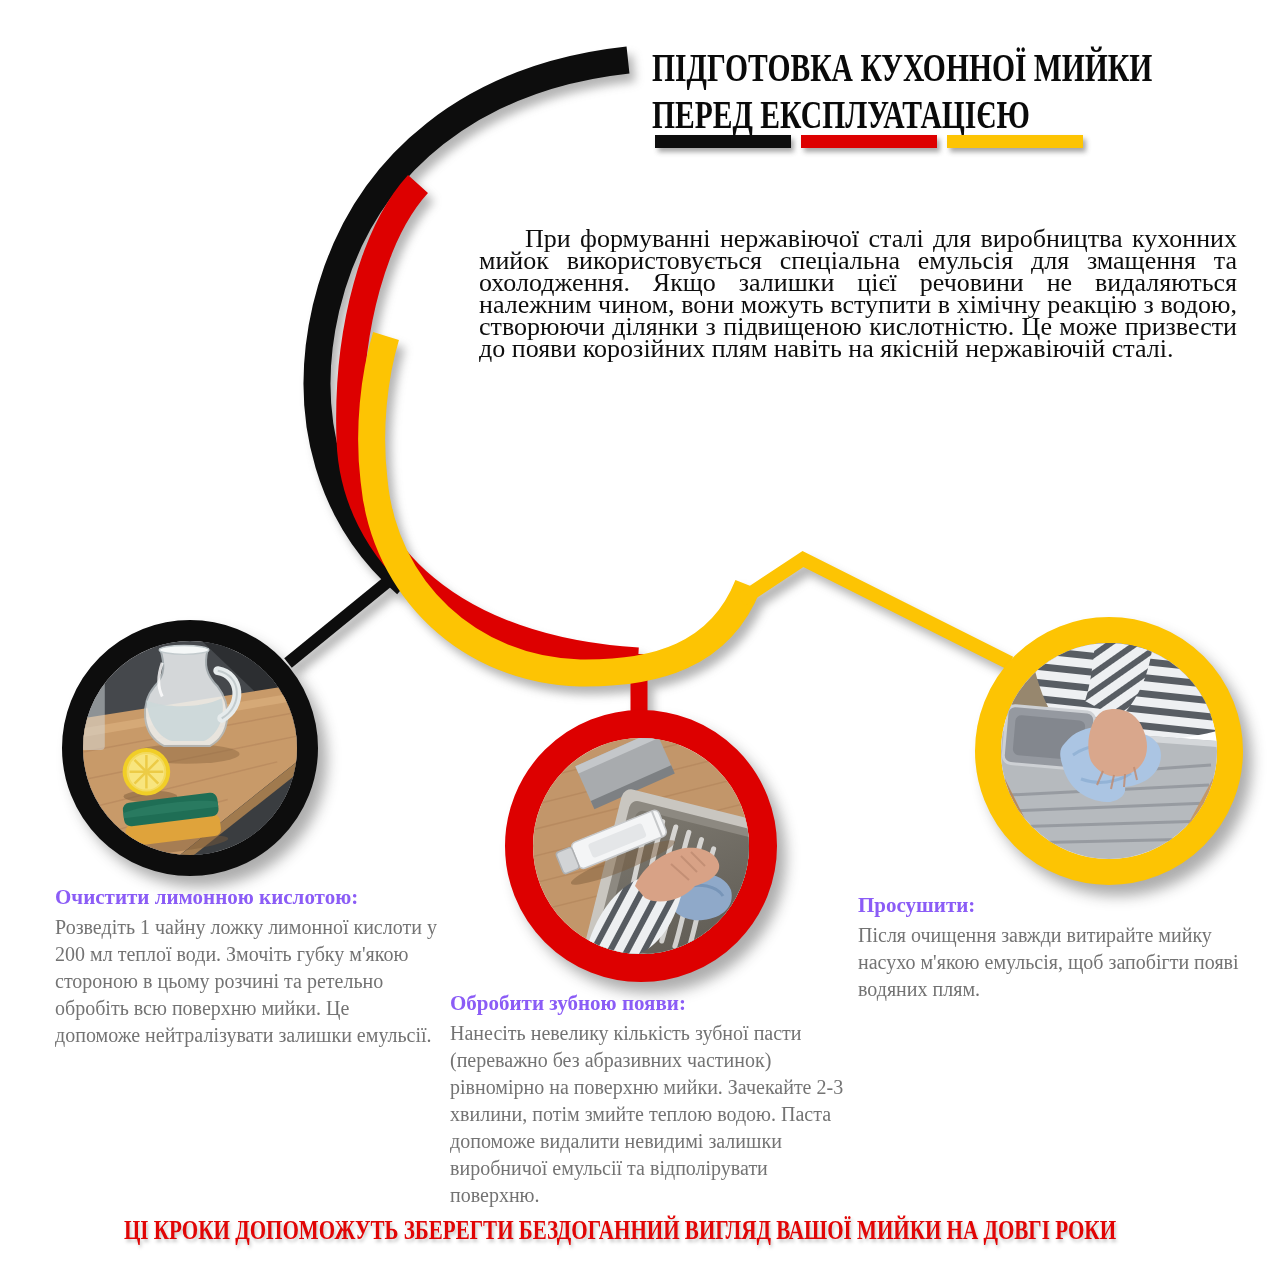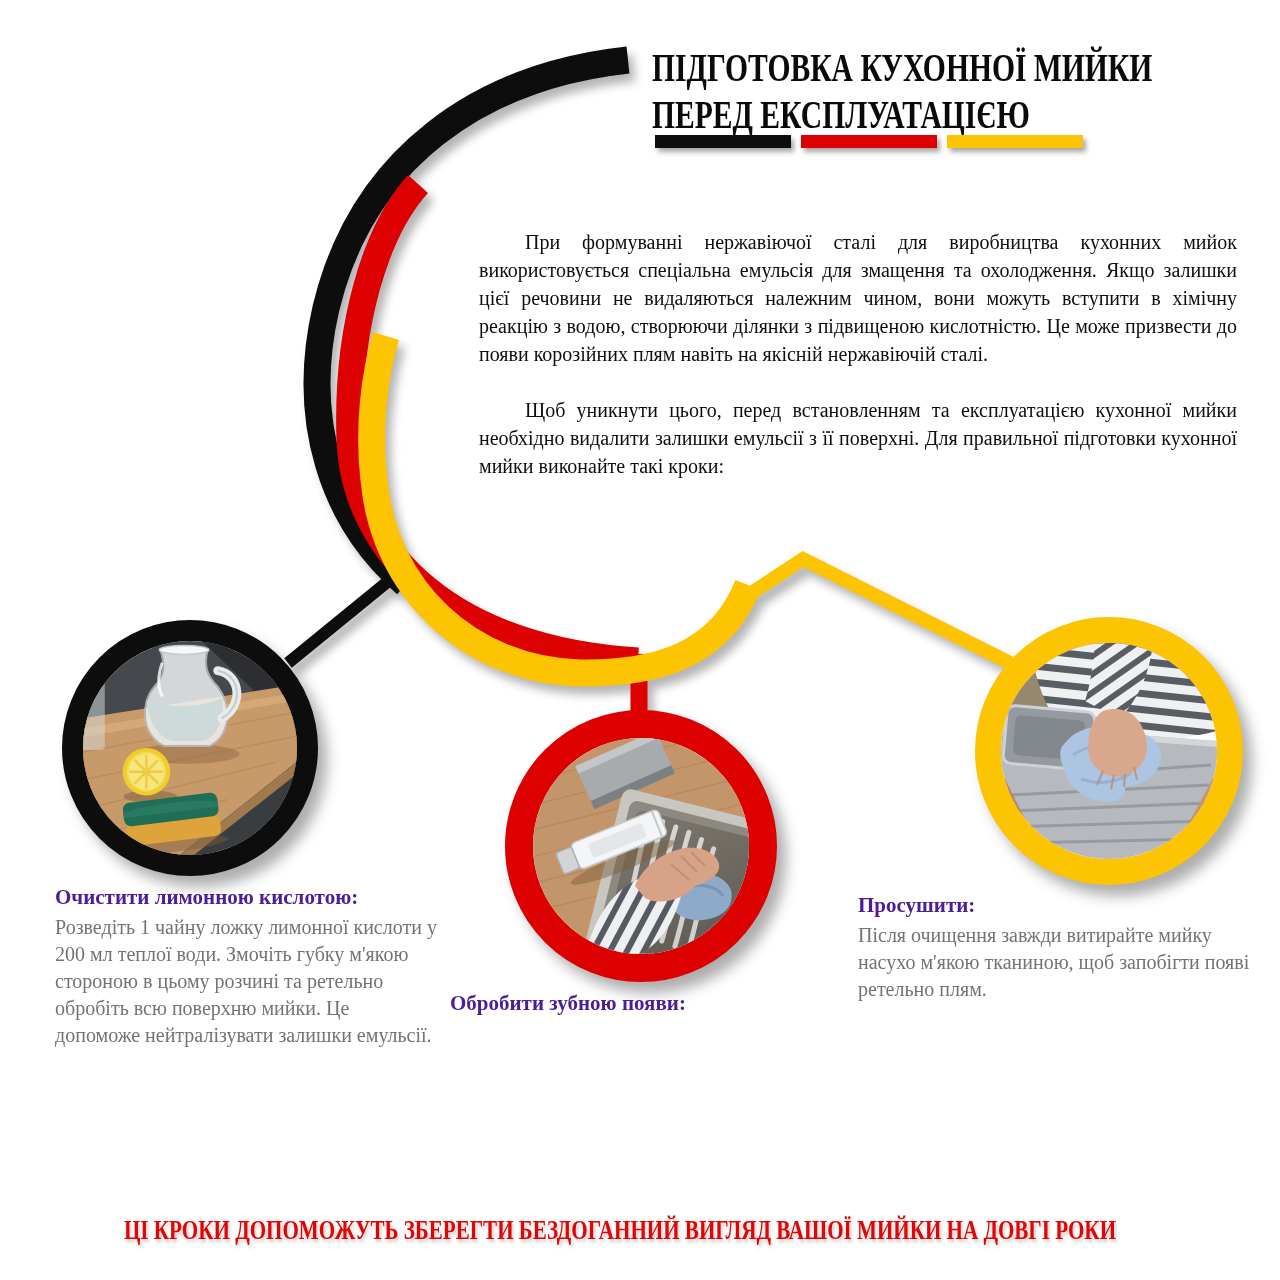--- a/index.html
+++ b/index.html
@@ -18,36 +18,36 @@
   .title-line{
     font-weight:bold;font-size:40px;line-height:47px;white-space:nowrap;
     transform:scaleX(.74);transform-origin:0 0;color:#0a0a0a;
   }
   .bars{position:absolute;left:655px;top:127px;display:flex;gap:10px;}
   .bar{width:136px;height:13px;box-shadow:3px 4px 5px rgba(60,60,60,.45);}
   
   .intro{position:absolute;left:479px;top:220px;width:758px;}
   .intro p{
     margin:0;text-align:justify;text-indent:46px;
-    font-size:20px;line-height:28px;
+    font-size:26px;line-height:22px;
   }
   .intro p + p{margin-top:28px;}
   
   .circle{
     position:absolute;border-radius:50%;box-sizing:border-box;
     overflow:hidden;background:#fff;
     box-shadow:9px 11px 14px rgba(40,40,40,.38);
   }
   .circle > svg{position:absolute;left:0;top:0;width:100%;height:100%;display:block;}
   .circle-acid  {left:62px; top:612px;width:256px;height:256px;border:21px solid #0d0d0d;}
   .circle-paste {left:505px;top:702px;width:272px;height:272px;border:28px solid #dd0000;}
   .circle-dry   {left:975px;top:609px;width:268px;height:268px;border:26px solid #fdc403;}
   
   .step{position:absolute;}
-  .step h3{margin:0 0 3px 0;font-size:21px;line-height:27px;font-weight:bold;color:#4c1d95;}
+  .step h3{margin:0 0 3px 0;font-size:21px;line-height:27px;font-weight:bold;color:#8b5cf6;}
   .step p{margin:0;font-size:20px;line-height:27px;color:#737373;}
   .step-acid {left:55px; top:876px;width:382px;}
   .step-paste{left:450px;top:982px;width:410px;}
   .step-dry  {left:858px;top:884px;width:412px;}
   
   .footer-note{
     position:absolute;left:620px;top:1206px;white-space:nowrap;
     font-weight:bold;font-size:27px;line-height:32px;
     transform:translateX(-50%) scaleX(.78);transform-origin:center top;
     text-shadow:2px 3px 4px rgba(0,0,0,.22);
@@ -74,21 +74,20 @@
     <div class="title-line">ПЕРЕД ЕКСПЛУАТАЦІЄЮ</div>
   </div>
   <div class="bars">
     <div class="bar" style="background: rgb(13, 13, 13);"></div>
     <div class="bar" style="background: rgb(221, 0, 0);"></div>
     <div class="bar" style="background: rgb(253, 196, 3);"></div>
   </div>
 
   <div class="intro">
     <p>При формуванні нержавіючої сталі для виробництва кухонних мийок використовується спеціальна емульсія для змащення та охолодження. Якщо залишки цієї речовини не видаляються належним чином, вони можуть вступити в хімічну реакцію з водою, створюючи ділянки з підвищеною кислотністю. Це може призвести до появи корозійних плям навіть на якісній нержавіючій сталі.</p>
-    <p>Щоб уникнути цього, перед встановленням та експлуатацією кухонної мийки необхідно видалити залишки емульсії з її поверхні. Для правильної підготовки кухонної мийки виконайте такі кроки:</p>
   </div>
 
   <div class="circle circle-acid" role="img" aria-label="Глечик з водою, половинка лимона та губка на дерев'яному столі" style="border-color: rgb(13, 13, 13);">
     <svg viewBox="0 0 216 216" preserveAspectRatio="xMidYMid slice">
       <rect width="216" height="216" fill="#45484c"></rect>
       <path d="M120 0 H216 V92 Z" fill="#2c2e31"></path>
       <path d="M0 78 L216 44 L216 122 L98 216 L0 216 Z" fill="#c89a69"></path>
       <path d="M0 88 L216 52 L216 60 L0 97 Z" fill="#d9ad7c" opacity=".75"></path>
       <g stroke="#b2835a" stroke-width="1.5" opacity=".55">
         <path d="M0 112 L216 72"></path>
@@ -238,21 +237,22 @@
       </g>
     </svg>
   </div>
 
   <div class="step step-acid">
     <h3>Очистити лимонною кислотою:</h3>
     <p>Розведіть 1 чайну ложку лимонної кислоти у 200 мл теплої води. Змочіть губку м'якою стороною в цьому розчині та ретельно обробіть всю поверхню мийки. Це допоможе нейтралізувати залишки емульсії.</p>
   </div>
   <div class="step step-paste">
     <h3>Обробити зубною появи:</h3>
+    <p>Нанесіть невелику кількість зубної пасти (переважно без абразивних частинок) рівномірно на поверхню мийки. Зачекайте 2-3 хвилини, потім змийте теплою водою. Паста допоможе видалити невидимі залишки виробничої емульсії та відполірувати поверхню.</p>
   </div>
   <div class="step step-dry">
     <h3>Просушити:</h3>
-    <p>Після очищення завжди витирайте мийку насухо м'якою тканиною, щоб запобігти появі ретельно плям.</p>
+    <p>Після очищення завжди витирайте мийку насухо м'якою емульсія, щоб запобігти появі водяних плям.</p>
   </div>
 
   <div class="footer-note" style="color: rgb(225, 5, 5);">ЦІ КРОКИ ДОПОМОЖУТЬ ЗБЕРЕГТИ БЕЗДОГАННИЙ ВИГЛЯД ВАШОЇ МИЙКИ НА ДОВГІ РОКИ</div>
 
 </div>
 
 </body></html>

